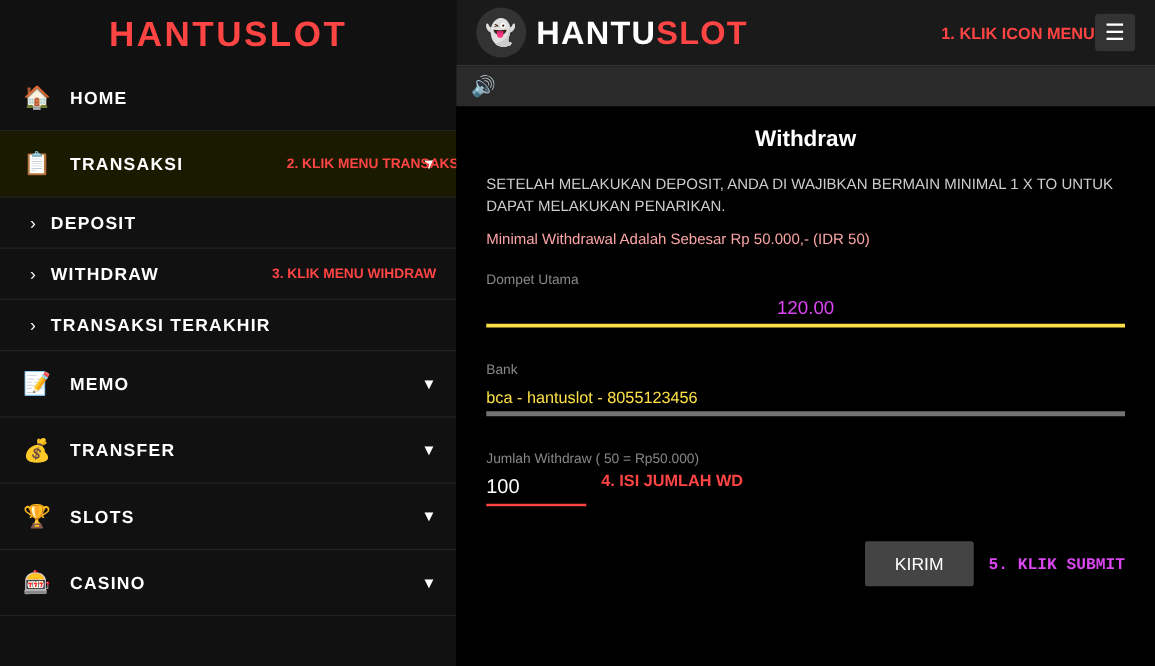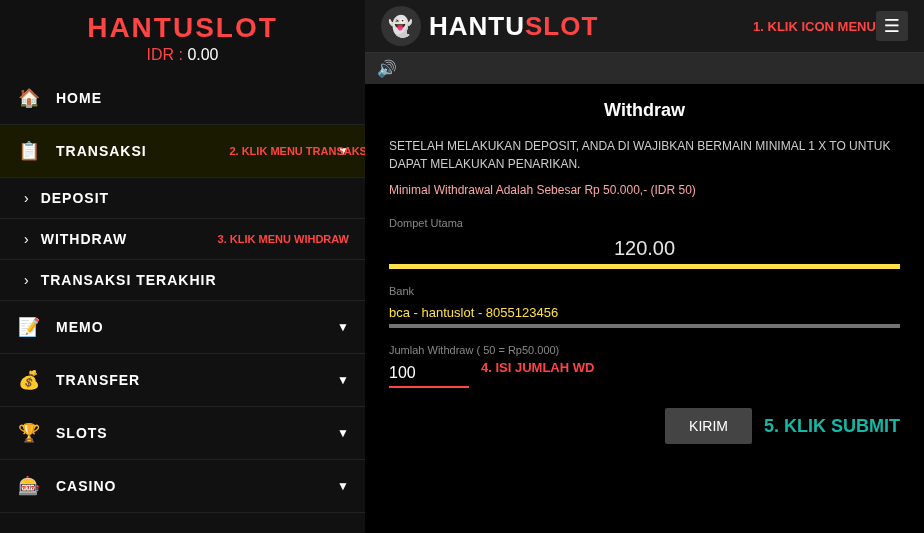--- a/index.html
+++ b/index.html
@@ -235,36 +235,36 @@
       line-height: 1.5;
     }
 
     .minimal-text {
       color: #fca5a5;
       font-size: 12px;
       margin-bottom: 20px;
     }
 
     .form-section {
-      margin-bottom: 16px;
+      margin-bottom: 28px;
     }
 
     .form-label {
       color: #888;
       font-size: 11px;
       margin-bottom: 4px;
     }
 
     .form-input {
       width: 100%;
       background: transparent;
       border: none;
-      border-bottom: 5px solid #fde047;
-      color: #e5e5e5;
-      font-size: 20px;
+      border-bottom: 3px solid #fde047;
+      color: #d946ef;
+      font-size: 15px;
       padding: 4px 0;
       outline: none;
     }
 
     .form-input-bank {
       width: 100%;
       background: transparent;
       border: none;
       border-bottom: 4px solid #737373;
       color: #fde047;
@@ -309,41 +309,39 @@
       background: #444;
       color: #fff;
       border: none;
       padding: 10px 24px;
       font-size: 14px;
       cursor: pointer;
       border-radius: 2px;
     }
 
     .submit-annotation {
-      color: #14b8a6;
-      font-size: 18px;
-      font-weight: bold;
+      color: #d946ef;
+      font-size: 13px;
+      font-weight: bold;
+      font-family: Liberation Mono, monospace;
     }
 
     .icon-home { color: #ffd700; font-size: 20px; }
     .icon-transaksi { color: #ffd700; font-size: 18px; }
     .icon-memo { color: #ffd700; font-size: 18px; }
     .icon-transfer { color: #ffd700; font-size: 18px; }
     .icon-slots { color: #ffd700; font-size: 18px; }
     .icon-casino { color: #ffd700; font-size: 18px; }
   </style>
 </head>
 <body>
 
 <div class="sidebar">
   <div class="sidebar-header">
     <div class="sidebar-brand">HANTUSLOT</div>
-    <div class="sidebar-balance">
-      <span>IDR : </span><span class="amount">0.00</span>
-    </div>
   </div>
 
   <div class="nav-item home-item">
     <div class="icon icon-home">🏠</div>
     <span class="label">HOME</span>
   </div>
 
   <div class="nav-item transaksi-item" style="position:relative;">
     <div class="icon icon-transaksi">📋</div>
     <span class="label">TRANSAKSI</span>

